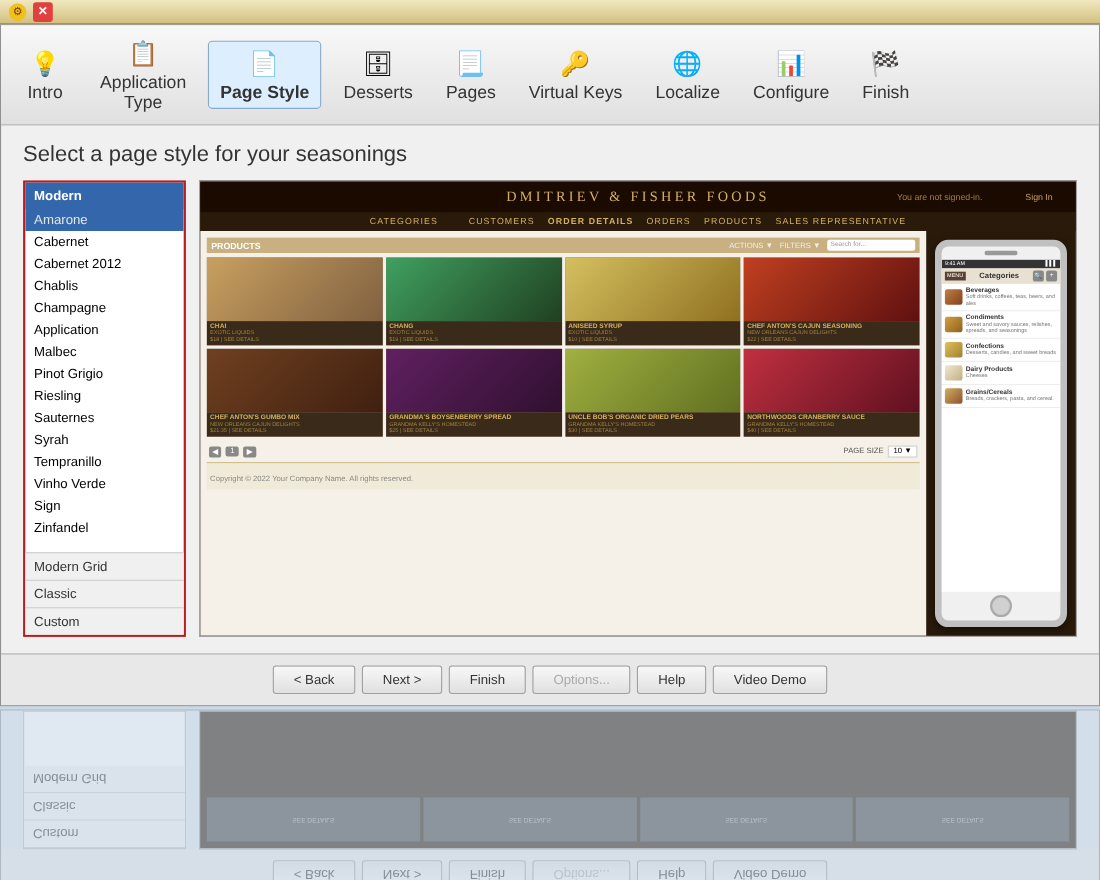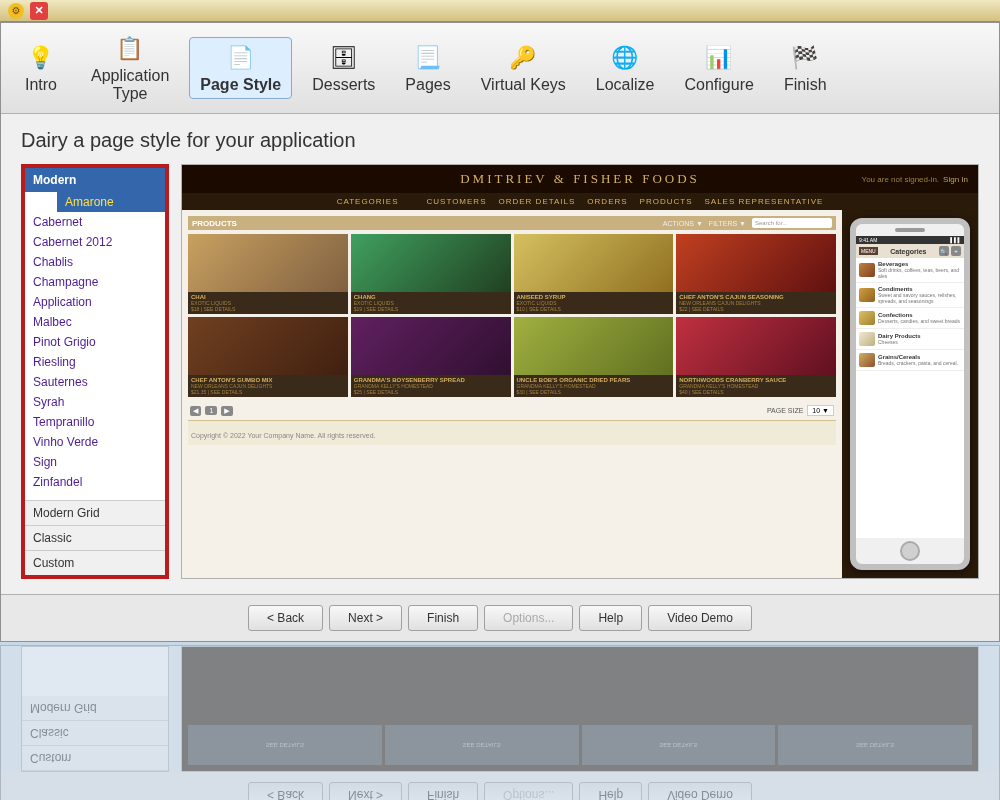--- a/index.html
+++ b/index.html
@@ -106,21 +106,21 @@
     .main-content {
       display: flex;
       gap: 12px;
       flex: 1;
     }
 
     
     .left-sidebar {
       width: 148px;
       background: white;
-      border: 4px solid #b91c1c;
+      border: 2px solid #b91c1c;
       display: flex;
       flex-direction: column;
       flex-shrink: 0;
     }
     .sidebar-section {
       background: #3366aa;
       color: white;
       padding: 5px 8px;
       font-size: 12px;
       font-weight: bold;
@@ -129,27 +129,26 @@
     .sidebar-section.selected {
       background: #3366aa;
     }
     .sidebar-items {
       flex: 1;
       overflow-y: auto;
     }
     .sidebar-item {
       padding: 3px 8px;
       font-size: 12px;
-      color: #4c1d95;
+      color: #000000;
       cursor: pointer;
     }
     .sidebar-item.selected {
       background: #3366aa;
-      color: #fde047;
-      margin-left: 32px;
+      color: #e5e5e5;
     }
     .sidebar-divider {
       height: 6px;
     }
     .sidebar-section-alt {
       padding: 5px 8px;
       font-size: 12px;
       color: #333;
       cursor: pointer;
       border-top: 1px solid #ccc;
@@ -438,21 +437,21 @@
         <div class="toolbar-icon">📊</div>
         <div class="toolbar-label">Configure</div>
       </div>
       <div class="toolbar-item">
         <div class="toolbar-icon">🏁</div>
         <div class="toolbar-label">Finish</div>
       </div>
     </div>
 
   <div class="content-area">
-    <h2 class="page-title">Dairy a page style for your application</h2>
+    <h2 class="page-title">Select a page style for your seasonings</h2>
 
     <div class="main-content">
 
       <div class="left-sidebar">
         <div class="sidebar-section selected">Modern</div>
         <div class="sidebar-items">
           <div class="sidebar-item selected">Amarone</div>
           <div class="sidebar-item">Cabernet</div>
           <div class="sidebar-item">Cabernet 2012</div>
           <div class="sidebar-item">Chablis</div>
@@ -470,33 +469,33 @@
         </div>
         <div class="sidebar-divider"></div>
         <div class="sidebar-section-alt">Modern Grid</div>
         <div class="sidebar-section-alt">Classic</div>
         <div class="sidebar-section-alt">Custom</div>
       </div>
 
       <div class="preview-area">
         <div class="preview-inner">
 
-          <div style="background:#1a0a00; padding: 6px 10px; display:flex; justify-content:flex-end; align-items:center;">
+          <div style="background:#1a0a00; padding: 6px 21px; display:flex; justify-content:flex-end; align-items:center;">
             <div style="flex:1;"></div>
             <div class="preview-brand" style="color:#d4b060; font-family:Georgia,serif; font-size:13px; letter-spacing:3px;">DMITRIEV &amp; FISHER FOODS</div>
             <div style="flex:1; display:flex; justify-content:flex-end; align-items:center; gap:4px;">
               <span style="color:#a08040; font-size:8px;">You are not signed-in.</span>
-              <span style="color:#c8a060; font-size:8px; cursor:pointer;">Sign In</span>
+              <span style="color:#c8a060; font-size:8px; cursor:pointer;margin-left:35px;">Sign In</span>
             </div>
           </div>
 
           <div class="preview-nav">
             <span style="color:#d4b060; font-size:8px; letter-spacing:1px;">CATEGORIES</span>
             <span style="color:#d4b060; font-size:8px; letter-spacing:1px;margin-left:16px;">CUSTOMERS</span>
-            <span style="color:#d4b060; font-size:8px; letter-spacing:1px;">ORDER DETAILS</span>
+            <span style="color:#d4b060; font-size:8px; letter-spacing:1px;font-weight:bold;">ORDER DETAILS</span>
             <span style="color:#d4b060; font-size:8px; letter-spacing:1px;">ORDERS</span>
             <span style="color:#d4b060; font-size:8px; letter-spacing:1px;">PRODUCTS</span>
             <span style="color:#d4b060; font-size:8px; letter-spacing:1px;">SALES REPRESENTATIVE</span>
           </div>
 
           <div class="preview-body">
             <div class="preview-main">
 
               <div class="preview-products-header">
                 <span style="font-size:8px; font-weight:bold; color:#fff;">PRODUCTS</span>

